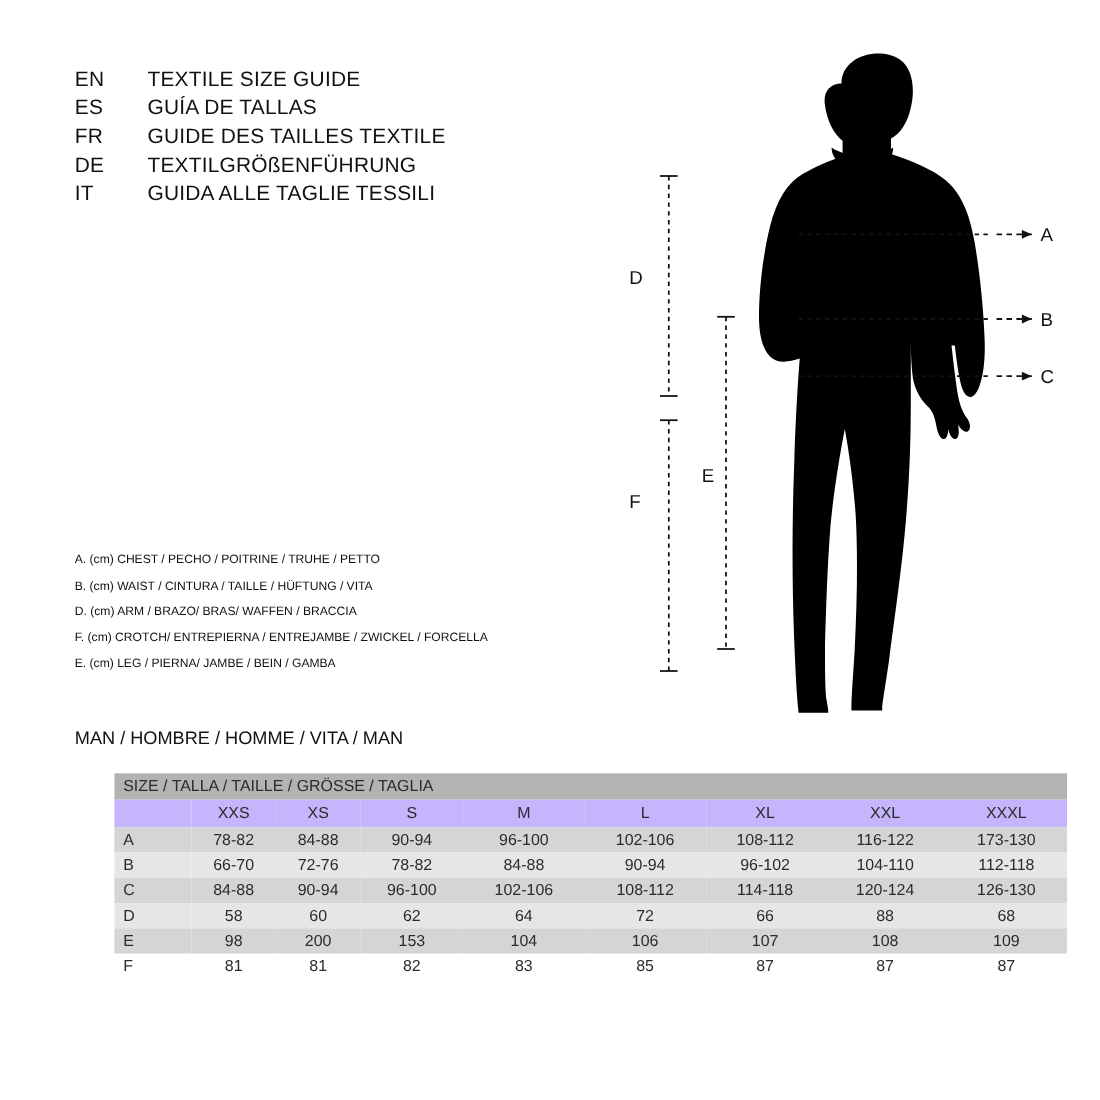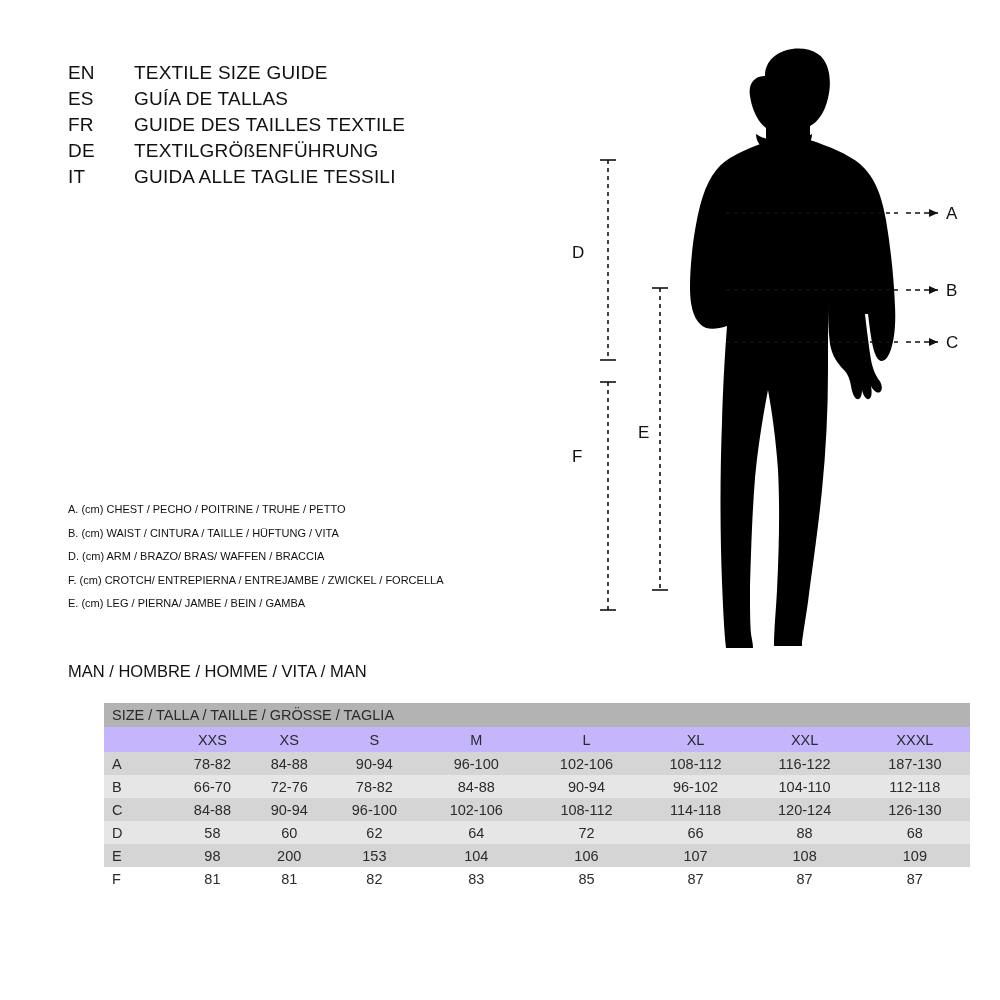--- a/index.html
+++ b/index.html
@@ -271,21 +271,21 @@
 
     <tr class="band-a">
       <td class="rowlabel">A</td>
       <td>78-82</td>
       <td>84-88</td>
       <td>90-94</td>
       <td>96-100</td>
       <td>102-106</td>
       <td>108-112</td>
       <td>116-122</td>
-      <td>187-130</td>
+      <td>173-130</td>
     </tr>
 
     <tr class="band-b">
       <td class="rowlabel">B</td>
       <td>66-70</td>
       <td>72-76</td>
       <td>78-82</td>
       <td>84-88</td>
       <td>90-94</td>
       <td>96-102</td>

